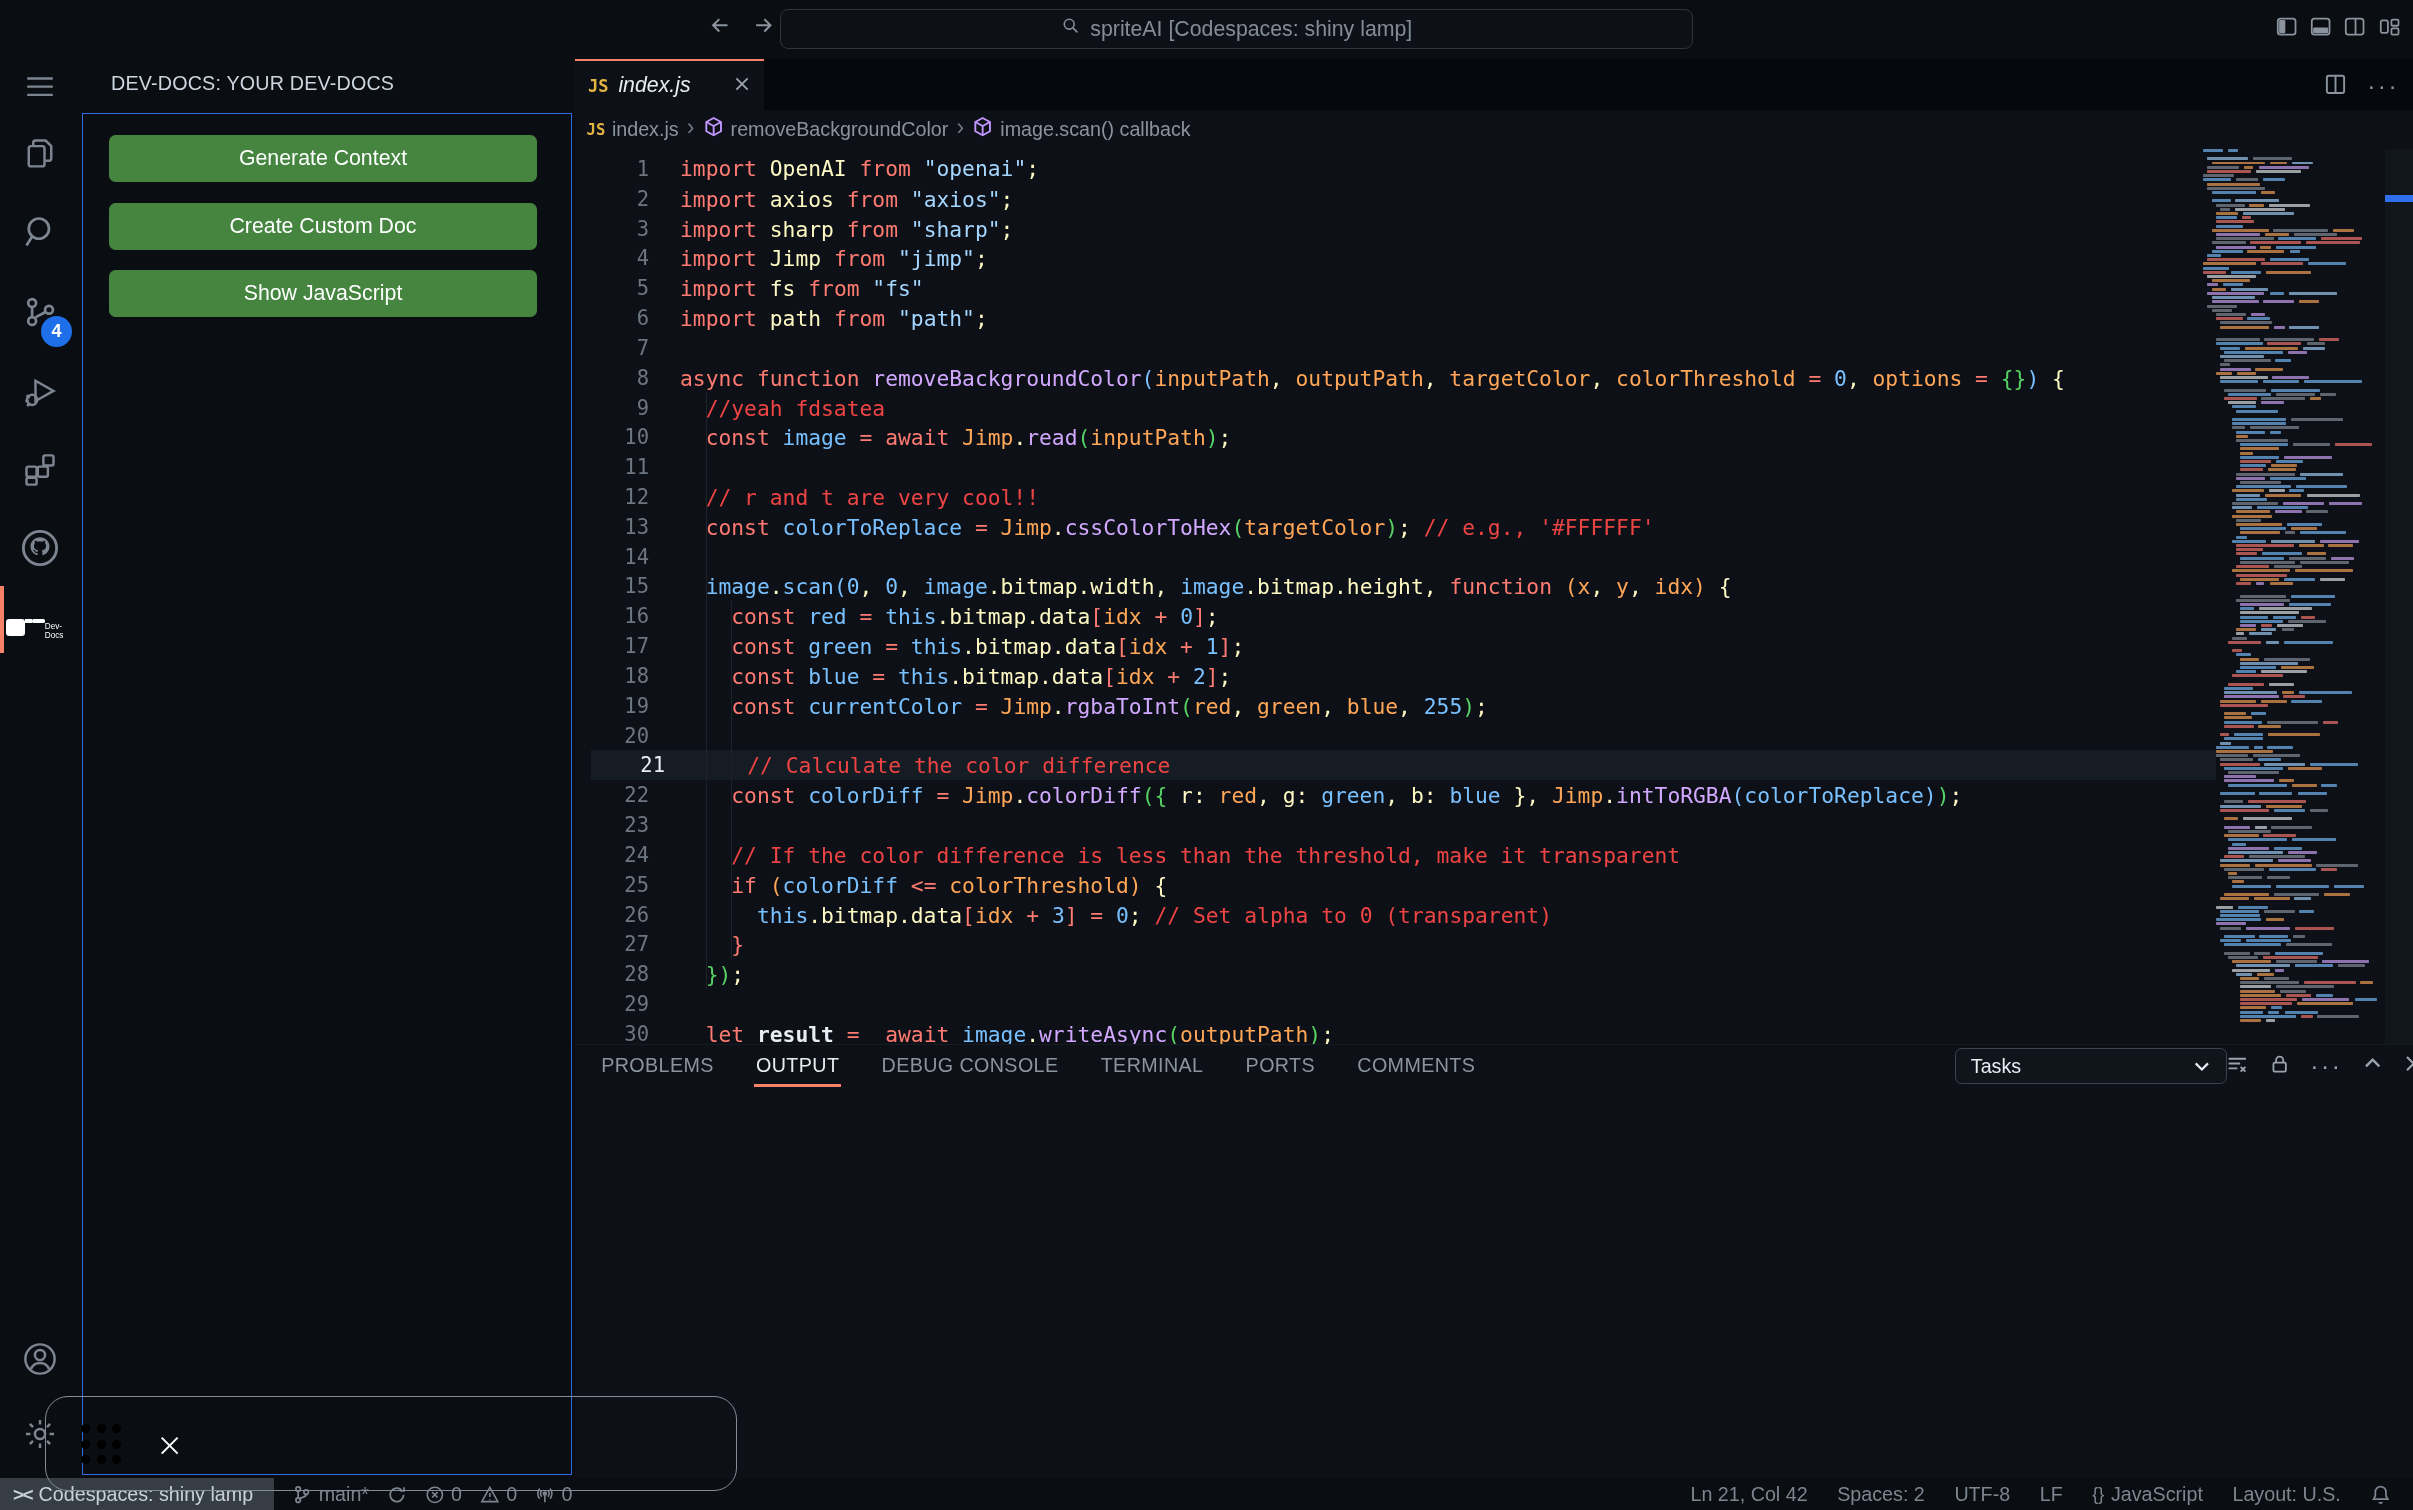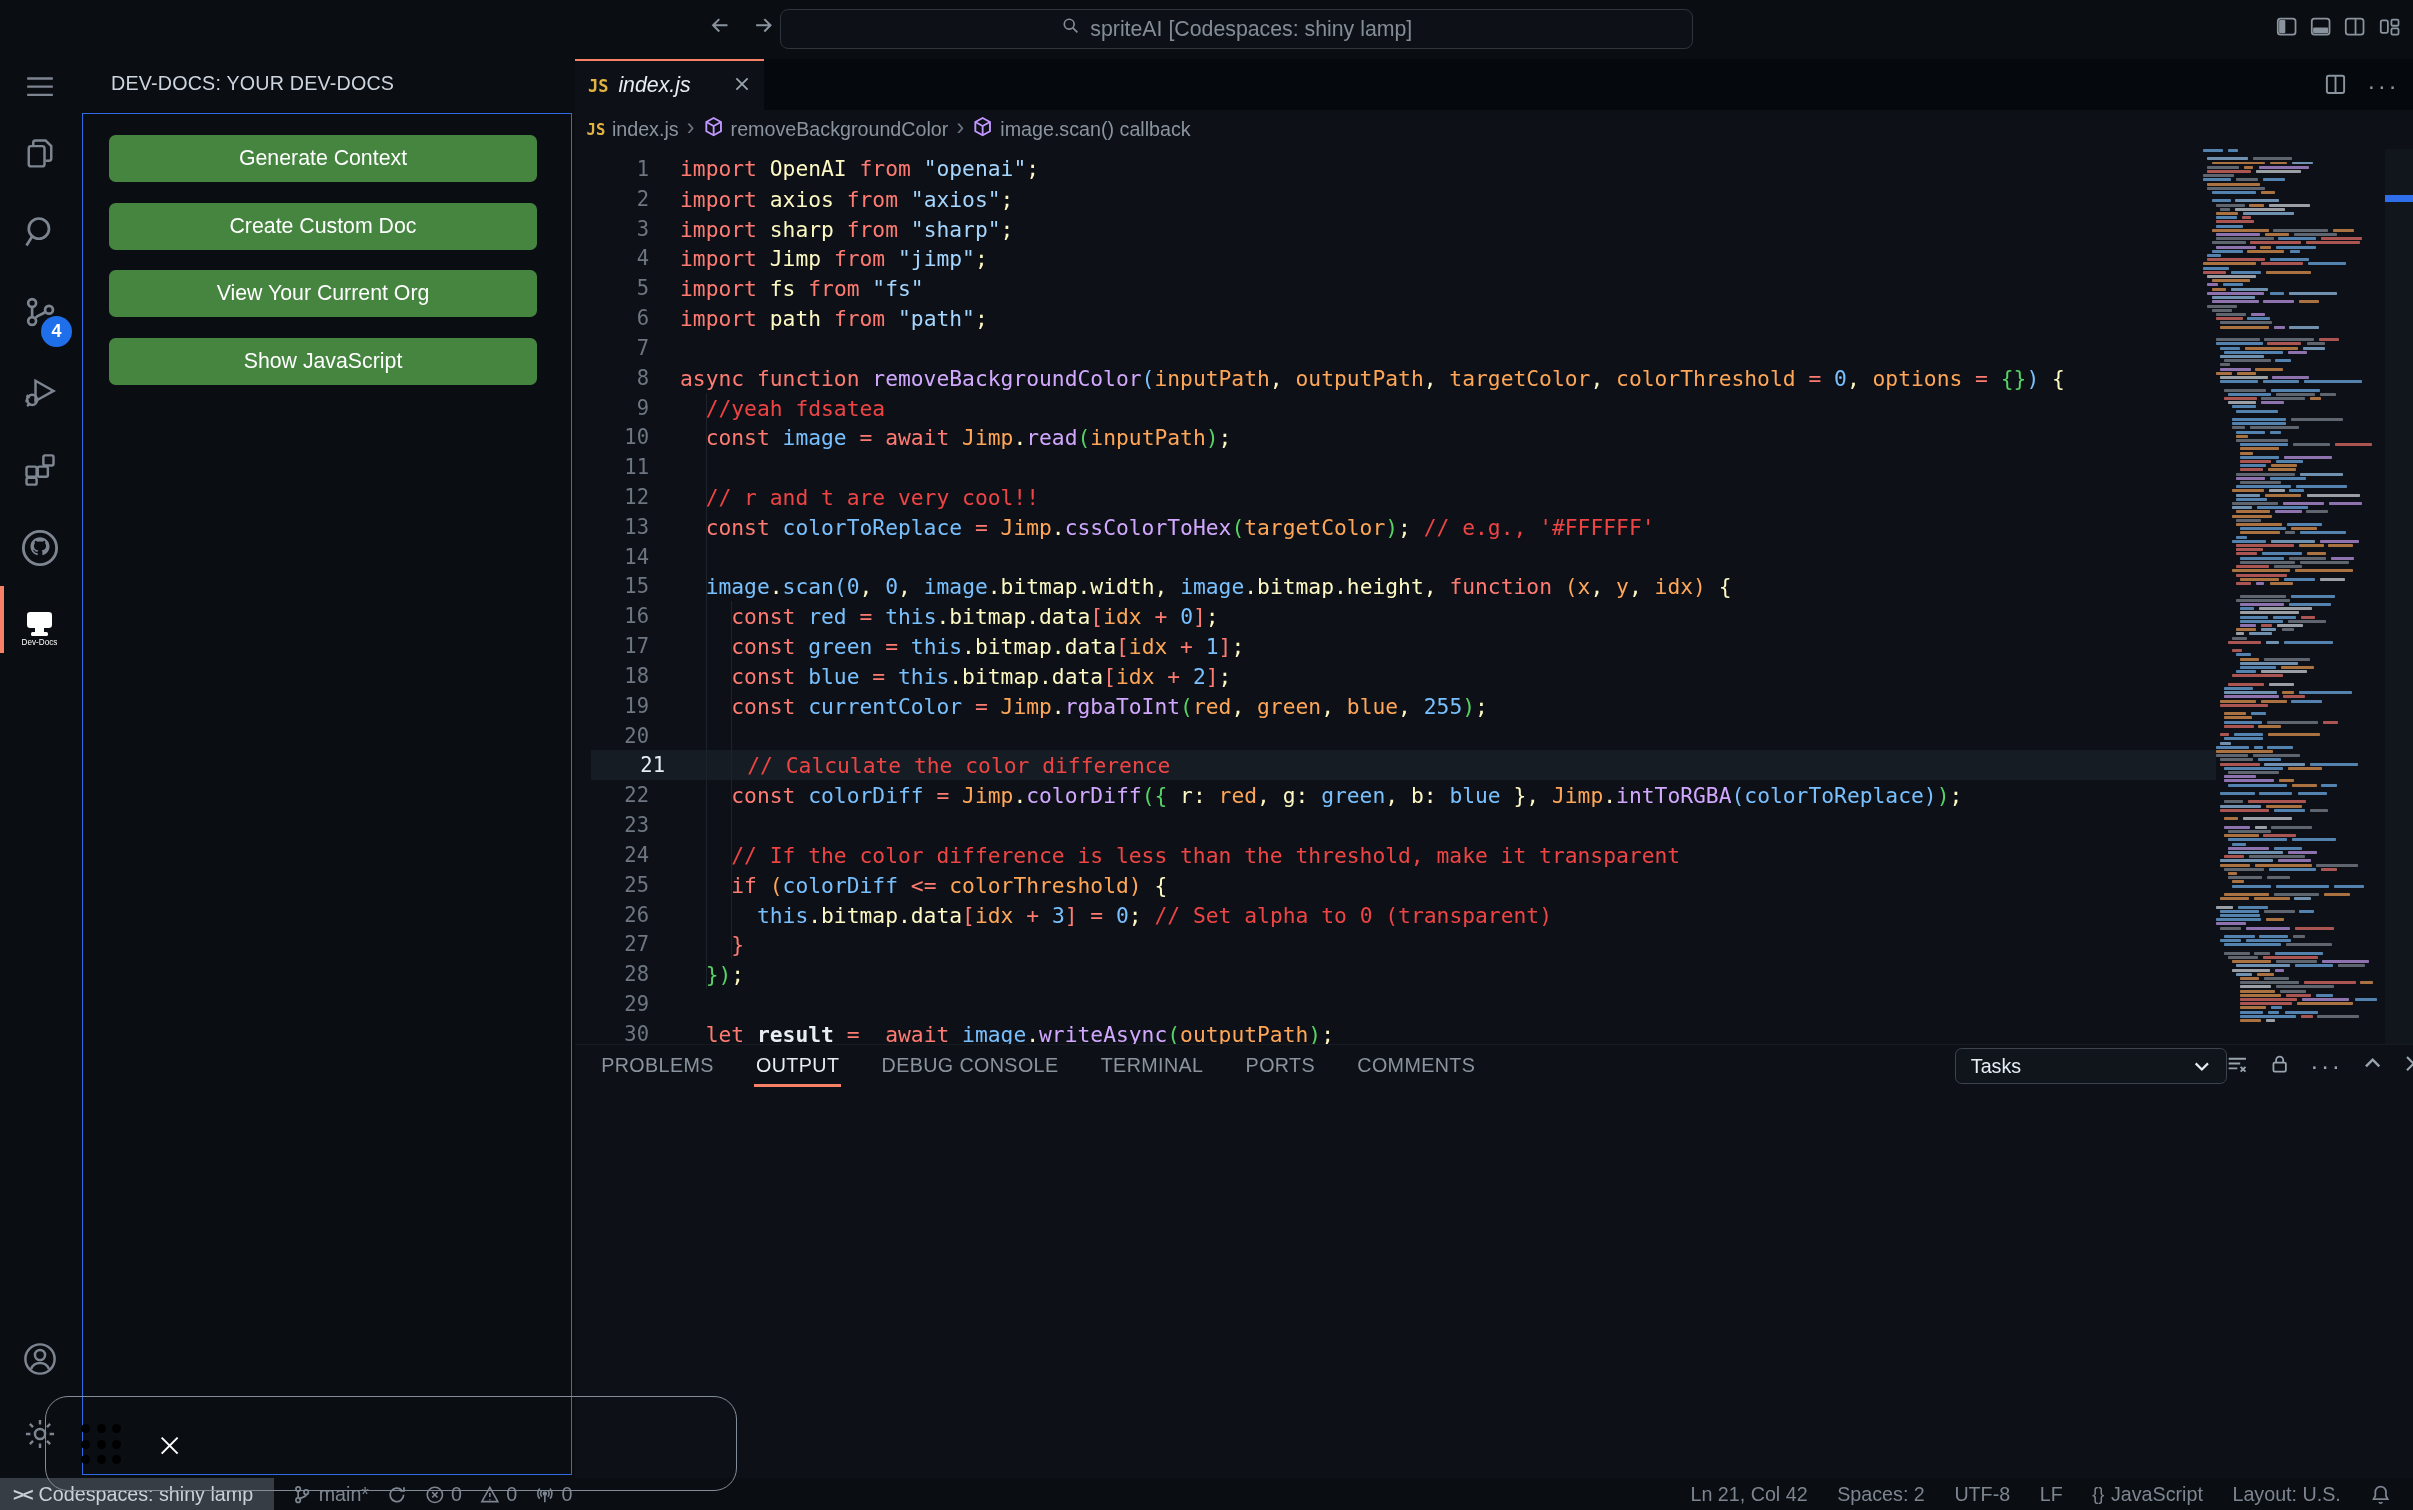--- a/index.html
+++ b/index.html
@@ -12,21 +12,21 @@
              border:1.6px solid #2f353d;border-radius:8.2px;display:flex;align-items:center;justify-content:center;
              gap:9.9px;color:#848d97;font-size:21.3px;}
   .tb-right{position:absolute;right:13px;top:16.4px;display:flex;gap:13px;align-items:center;color:#8b949e;}
   
   .activitybar{position:absolute;left:0;top:59px;width:79px;height:1419px;background:#0a0d12;}
   .ab-item{position:absolute;left:20.5px;width:38px;height:38px;color:#7d8590;display:flex;align-items:center;justify-content:center;}
   .ab-item svg{display:block;}
   .ab-badge{position:absolute;left:41px;top:257px;width:31px;height:31px;border-radius:50%;background:#1f6feb;
             color:#fff;font-size:18px;font-weight:bold;display:flex;align-items:center;justify-content:center;z-index:3;}
   .ab-active-bar{position:absolute;left:0;top:527px;width:4.1px;height:67px;background:#f78166;}
-  .devdocs-icon{display:flex;flex-direction:column;align-items:center;color:#fff;}
+  .devdocs-icon{display:flex;color:#fff;}
   .devdocs-icon .glyph{width:24.6px;height:16.4px;background:#fff;border-radius:3.3px;}
   .devdocs-icon .stem{width:8.2px;height:4.1px;background:#fff;}
   .devdocs-icon .base{width:16.4px;height:3.3px;background:#fff;border-radius:1.6px;}
   .devdocs-icon .lbl{font-size:8.2px;margin-top:2.5px;color:#fff;}
   
   .sidebar{position:absolute;left:79px;top:59px;width:496px;height:1419px;background:#0a0d12;}
   .sb-header{position:absolute;left:32px;top:13px;font-size:19.7px;color:#cdd5df;letter-spacing:0.2px;}
   .webview-border{position:absolute;left:82px;top:113px;width:488px;height:1360px;border:1.6px solid #2e6be5;z-index:2;pointer-events:none;}
   .sb-buttons{position:absolute;left:30px;top:76px;width:428px;}
   .sb-btn{width:428px;height:47px;margin-bottom:20.5px;background:var(--btn-green,#458540);border-radius:6.6px;
@@ -196,21 +196,20 @@
           <path d="M16 3.5v4M16 24.5v4M3.5 16h4M24.5 16h4M7 7l2.8 2.8M22.2 22.2L25 25M25 7l-2.8 2.8M9.8 22.2L7 25"></path>
         </svg>
     </div>
   </div>
 
   <div class="sidebar">
     <div class="sb-header">DEV-DOCS: YOUR DEV-DOCS</div>
     <div class="sb-buttons" id="sb-buttons">
         <div class="sb-btn">Generate Context</div>
         <div class="sb-btn">Create Custom Doc</div>
-        <div class="sb-btn">View Your Current Org</div>
         <div class="sb-btn">Show JavaScript</div>
       </div>
   </div>
   <div class="webview-border"></div>
 
   <div class="tabbar">
     <div class="tab">
       <span class="js-badge">JS</span>
       <span class="tab-label">index.js</span>
       <span><svg width="18" height="18" viewBox="0 0 16 16" stroke="#9aa4af" stroke-width="1.6">

